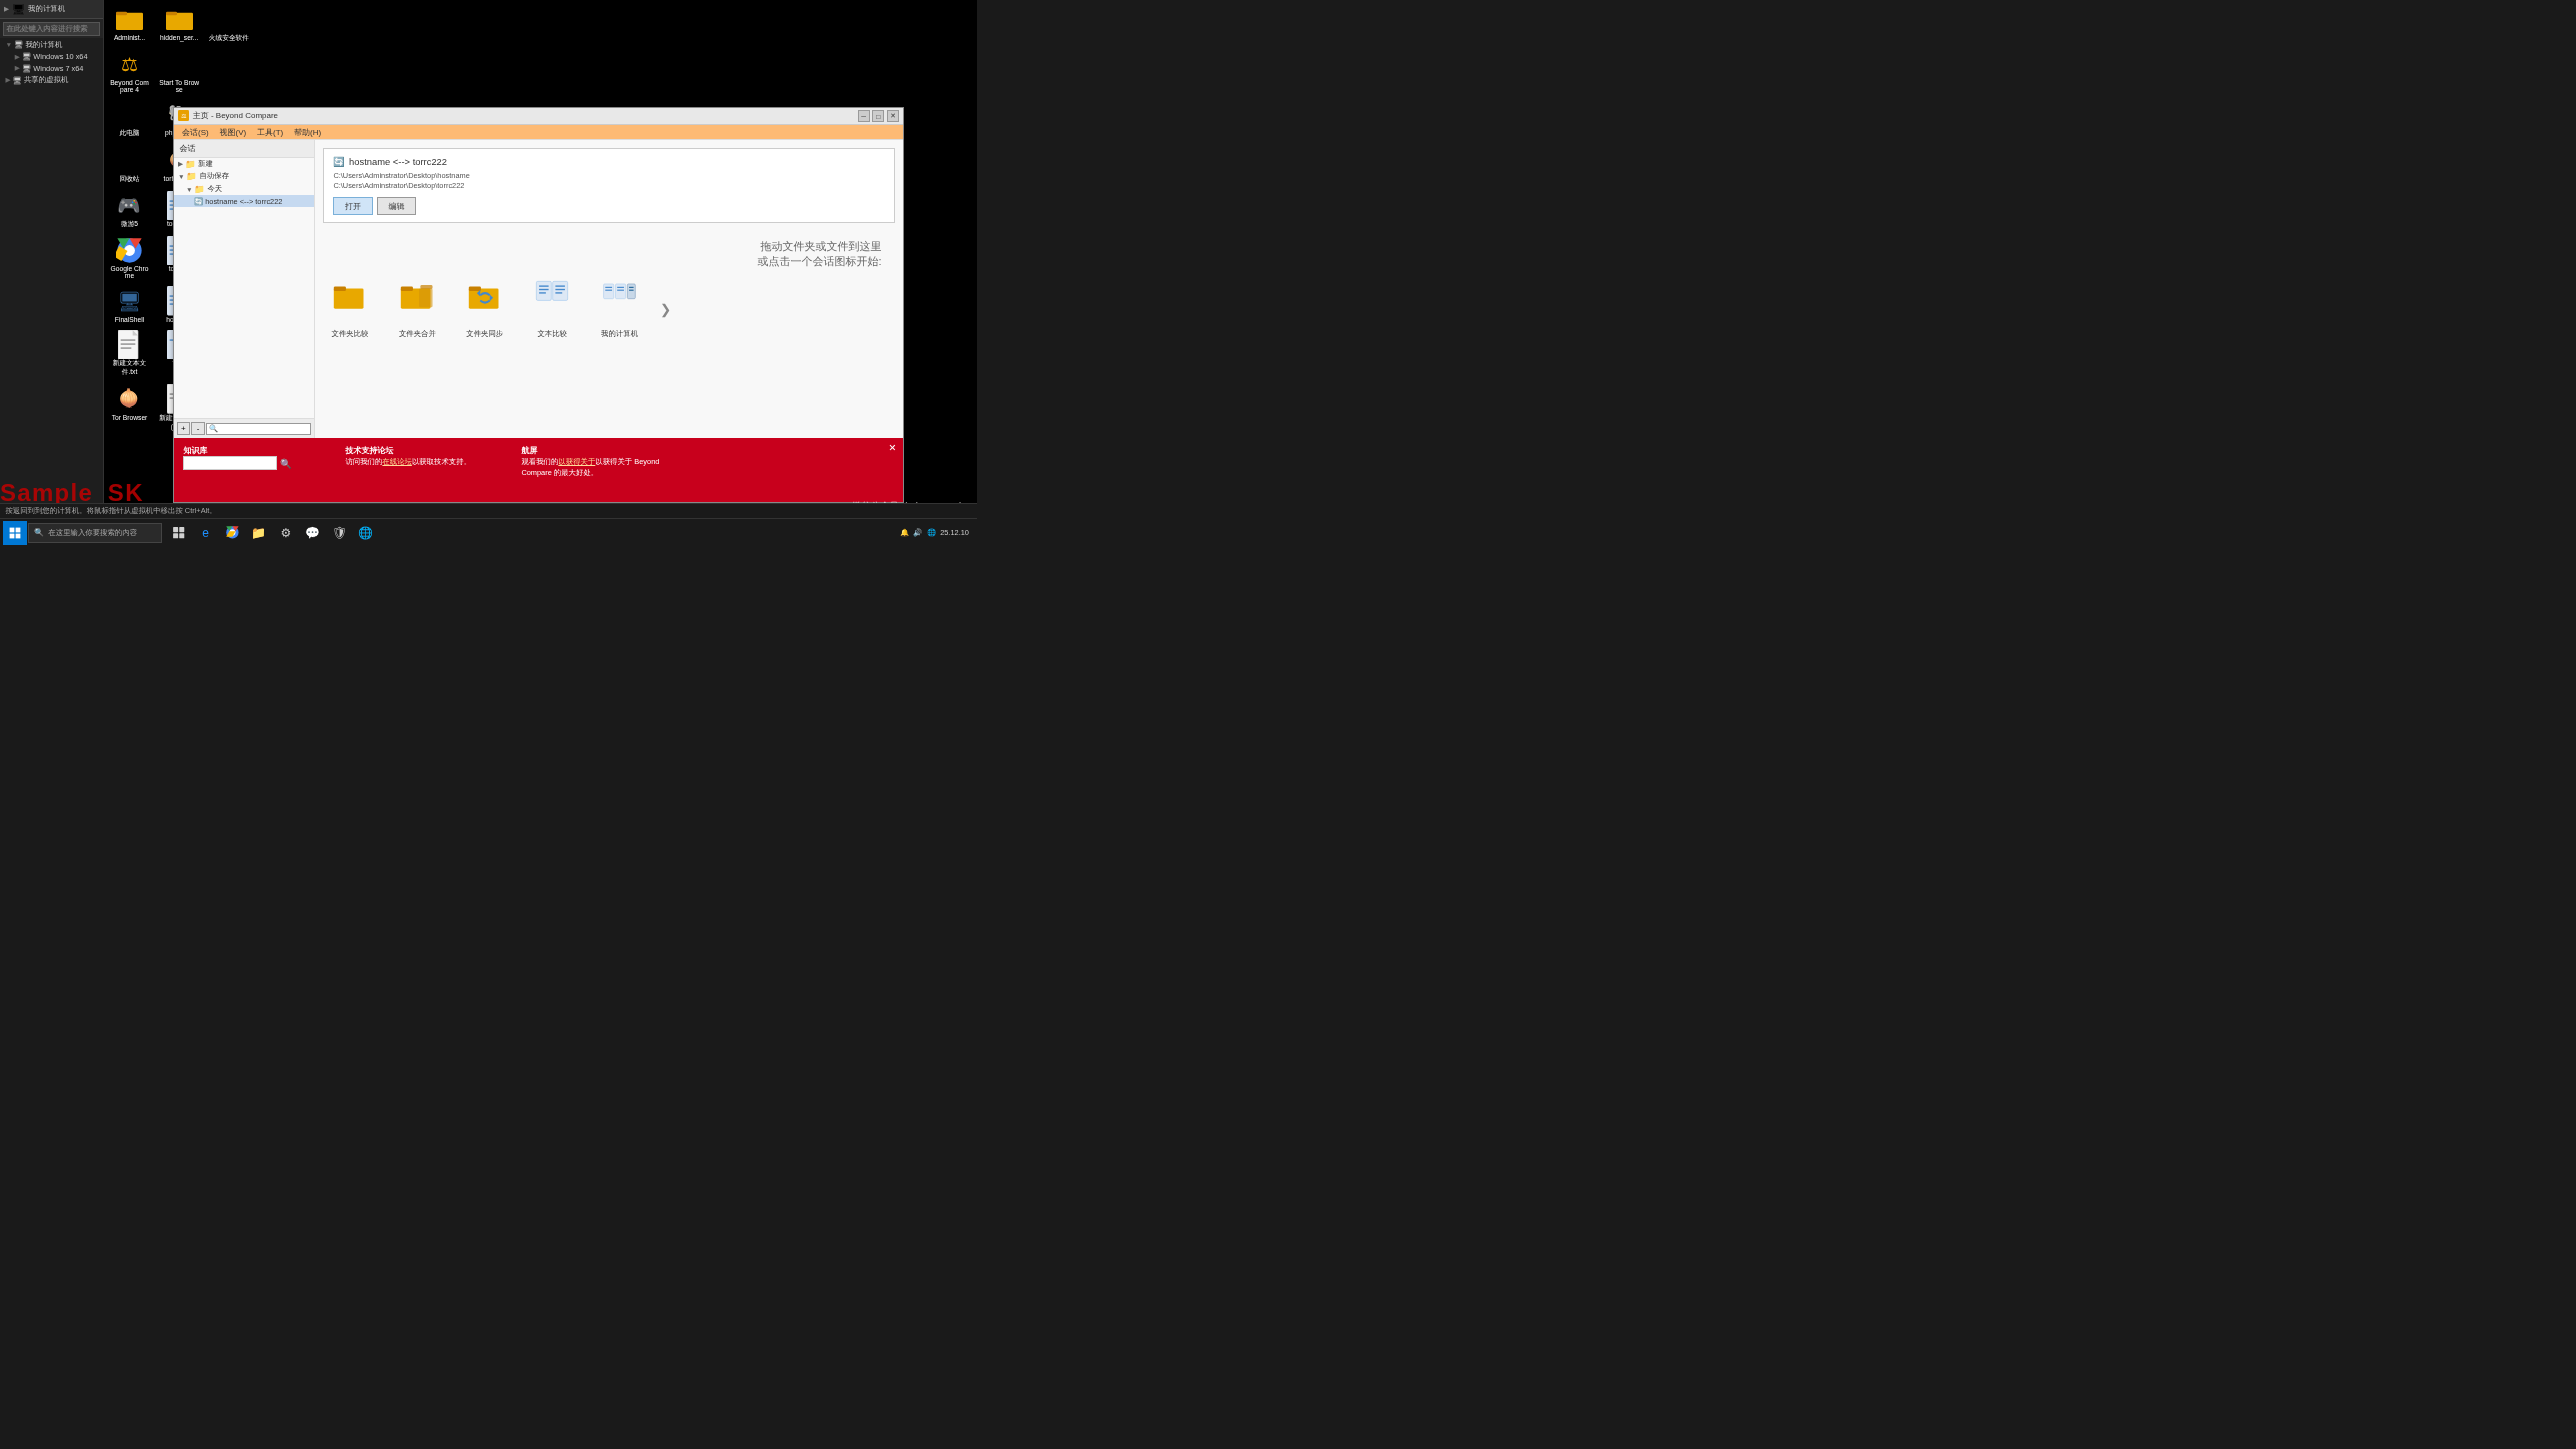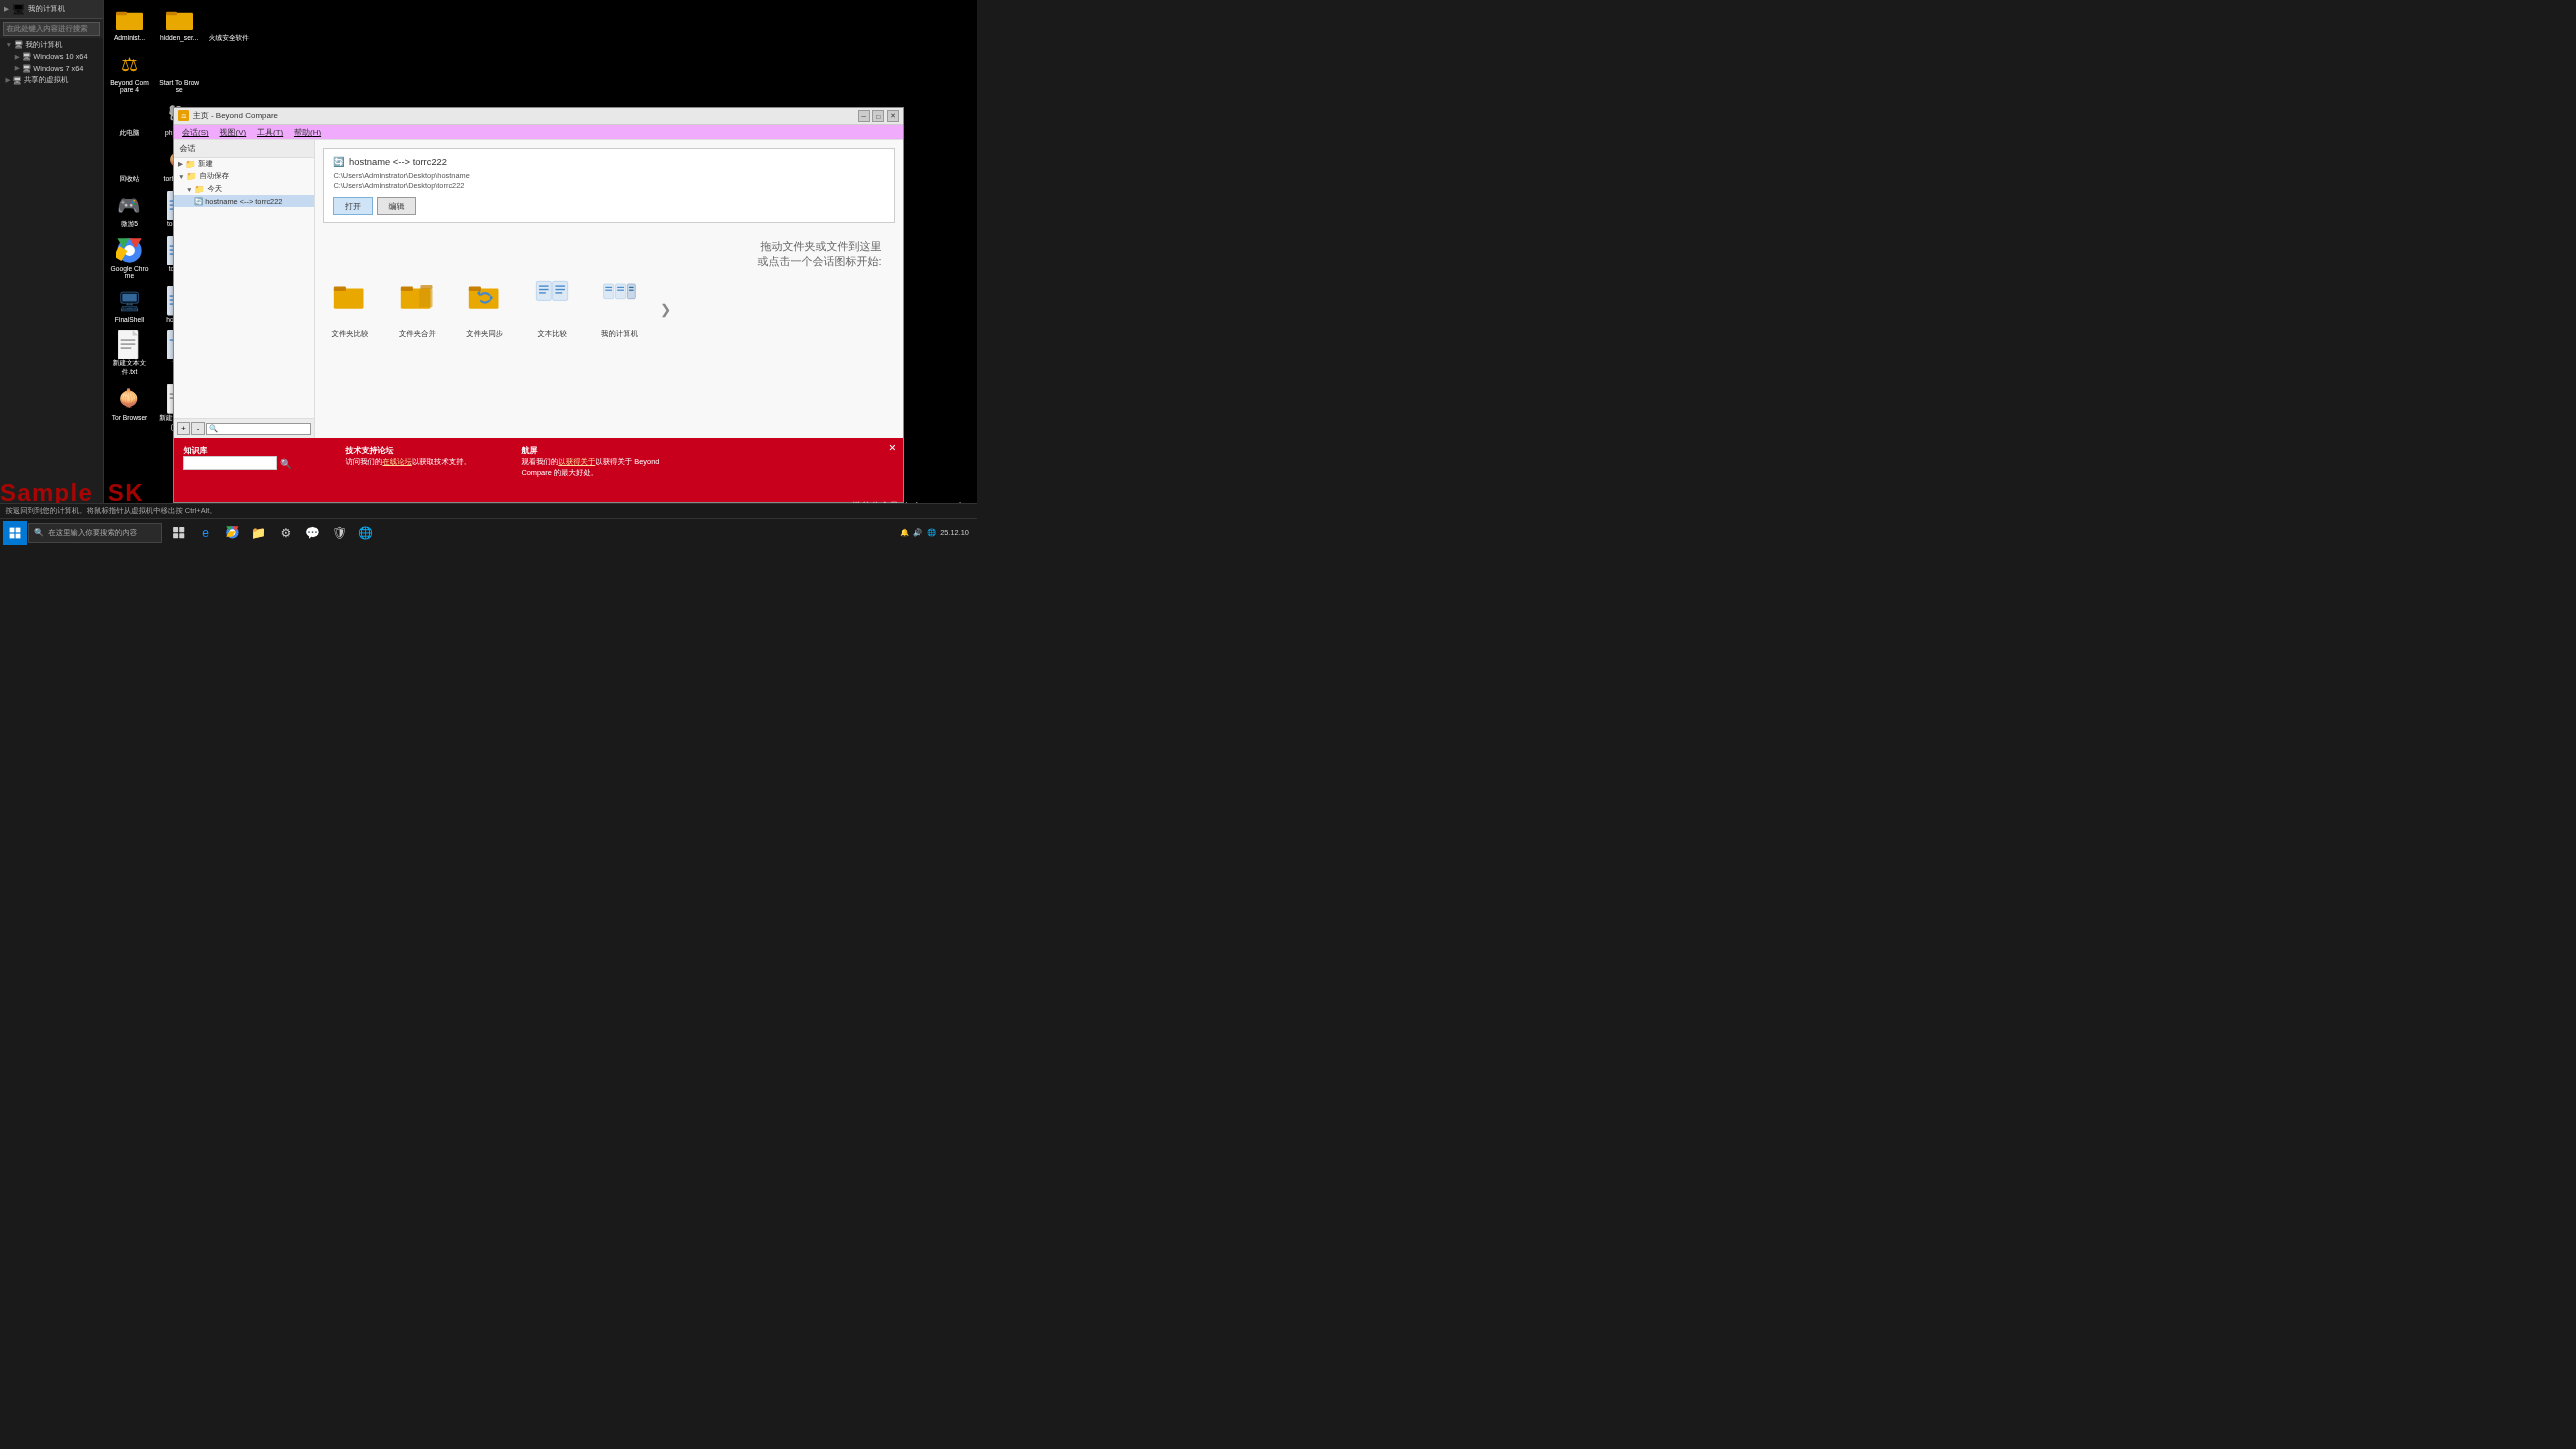--- a/index.html
+++ b/index.html
@@ -151,26 +151,25 @@
       border: 0.7px solid #999;
       cursor: pointer;
       display: flex;
       align-items: center;
       justify-content: center;
       font-size: 6.7px;
       color: #333;
     }
 
     .bc-menubar {
-      background: #f0abfc;
+      background: #fdba74;
       border-bottom: 0.7px solid #ddd;
       display: flex;
       padding: 1.3px 2.7px;
       height: 14.8px;
-      text-decoration: underline;
     }
 
     .bc-menu-item {
       padding: 0.7px 5.4px;
       font-size: 8px;
       color: #333;
       cursor: pointer;
     }
 
     .bc-body {

